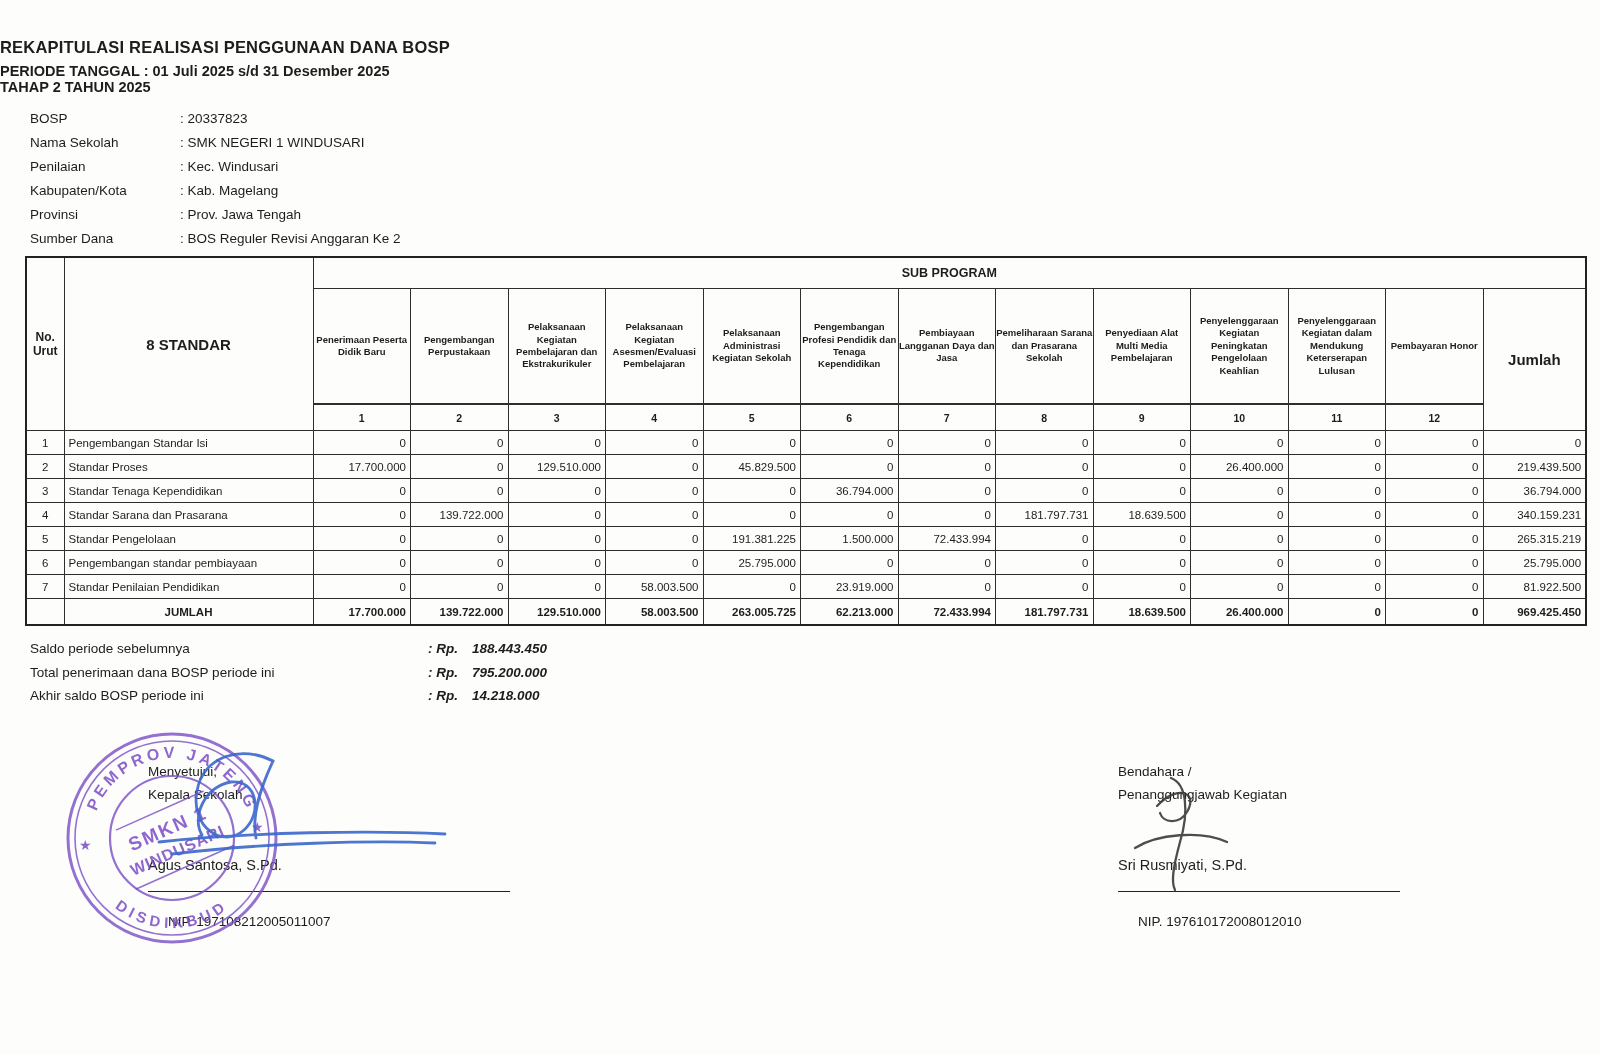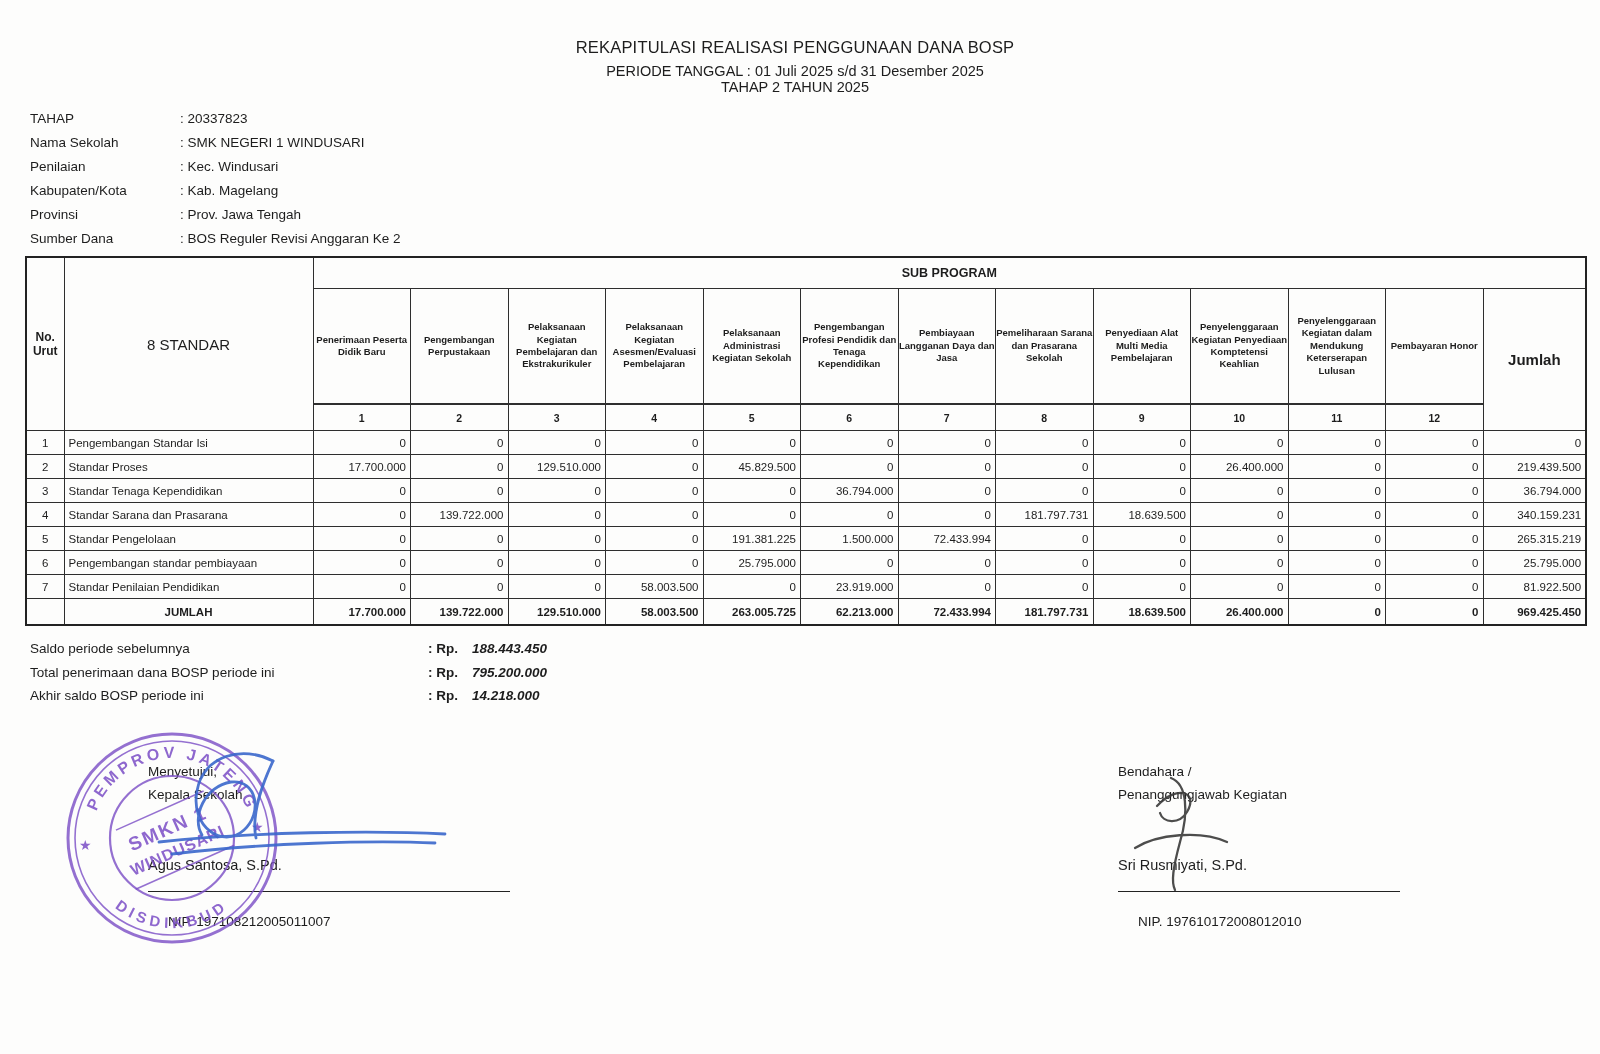--- a/index.html
+++ b/index.html
@@ -1,49 +1,49 @@
 <!DOCTYPE html>
 <html><head>
 <meta charset="utf-8">
 <style>
   html,body{margin:0;padding:0;background:#e8e8e8;}
   .page{position:relative;width:1600px;height:1054px;background:#fdfdfc;overflow:hidden;
         font-family:"Liberation Sans", sans-serif;color:#1d1d1d;}
   
-  .title-block{position:absolute;top:38px;left:0;width:1590px;text-align:center;font-weight:normal;}
+  .title-block{position:absolute;top:38px;left:0;width:1590px;font-weight:bold;}
   .title-l1{font-size:16.5px;letter-spacing:.2px;}
   .title-l2{font-size:14.5px;margin-top:6px;}
   .title-l3{font-size:14.5px;}
   
   .info-block{position:absolute;top:107px;left:30px;font-size:13.5px;}
   .info-row{height:24px;line-height:24px;}
   .info-label{display:inline-block;width:150px;}
   
   .tbl{position:absolute;left:25px;top:256px;width:1560px;border-collapse:collapse;table-layout:fixed;
        border:2px solid #222;}
   .tbl th,.tbl td{border:1px solid #2e2e2e;overflow:hidden;padding:0;}
   .th-nourut{font-size:12px;font-weight:bold;line-height:1.2;}
-  .th-standar{font-size:15px;font-weight:normal;}
+  .th-standar{font-size:15px;font-weight:bold;}
   .th-subprog{height:30px;font-size:12.5px;font-weight:bold;}
   .th-col{height:114px;font-size:9.5px;font-weight:bold;line-height:1.3;padding:2px;vertical-align:middle;
           word-wrap:break-word;}
   .th-jumlah{font-size:15px;font-weight:bold;}
   .th-num{height:25px;font-size:10.5px;font-weight:bold;border-top:2px solid #2e2e2e !important;}
   .tbl tbody tr{height:24px;}
   .tbl tbody td{font-size:11.5px;}
   .td-no{text-align:center;}
   .td-lbl{text-align:left;padding-left:4px !important;}
   .td-val{text-align:right;padding-right:4px !important;}
   .row-total td{font-weight:bold;height:25px;}
   .row-total .td-lbl{text-align:center;padding-left:0 !important;}
   
   .summary{position:absolute;top:637px;left:30px;font-size:13.5px;}
   .sum-row{height:23.5px;line-height:23.5px;}
   .sum-label{display:inline-block;width:398px;}
-  .sum-prefix{display:inline-block;width:44px;font-weight:bold;}
+  .sum-prefix{display:inline-block;width:44px;font-weight:bold;font-style:italic;}
   .sum-amount{font-weight:bold;font-style:italic;}
   
   .sig{position:absolute;font-size:13.5px;}
   .sig-left{left:148px;top:760px;width:362px;}
   .sig-right{left:1118px;top:760px;width:282px;}
   .sig-role{line-height:23px;}
   .sig-name{position:absolute;top:97px;left:0;font-size:14.5px;font-weight:normal;}
   .sig-line{position:absolute;top:131px;left:0;width:100%;border-top:1.6px solid #222;}
   .sig-nip{position:absolute;top:154px;left:0;font-size:13.5px;margin-left:20px;}
   
@@ -57,21 +57,21 @@
 
 <div class="page">
 
   <div class="title-block">
     <div class="title-l1">REKAPITULASI REALISASI PENGGUNAAN DANA BOSP</div>
     <div class="title-l2">PERIODE TANGGAL : 01 Juli 2025 s/d 31 Desember 2025</div>
     <div class="title-l3">TAHAP 2 TAHUN 2025</div>
   </div>
 
   <div class="info-block">
-    <div class="info-row"><span class="info-label">TAHAP</span><span class="info-value">: 20337823</span></div>
+    <div class="info-row"><span class="info-label">BOSP</span><span class="info-value">: 20337823</span></div>
     <div class="info-row"><span class="info-label">Nama Sekolah</span><span class="info-value">: SMK NEGERI 1 WINDUSARI</span></div>
     <div class="info-row"><span class="info-label">Penilaian</span><span class="info-value">: Kec. Windusari</span></div>
     <div class="info-row"><span class="info-label">Kabupaten/Kota</span><span class="info-value">: Kab. Magelang</span></div>
     <div class="info-row"><span class="info-label">Provinsi</span><span class="info-value">: Prov. Jawa Tengah</span></div>
     <div class="info-row"><span class="info-label">Sumber Dana</span><span class="info-value">: BOS Reguler Revisi Anggaran Ke 2</span></div>
   </div>
 
   <table class="tbl">
     <colgroup>
       <col style="width:38px">
@@ -99,21 +99,21 @@
       <tr>
         <th class="th-col">Penerimaan Peserta Didik Baru</th>
         <th class="th-col">Pengembangan Perpustakaan</th>
         <th class="th-col">Pelaksanaan Kegiatan Pembelajaran dan Ekstrakurikuler</th>
         <th class="th-col">Pelaksanaan Kegiatan Asesmen/Evaluasi Pembelajaran</th>
         <th class="th-col">Pelaksanaan Administrasi Kegiatan Sekolah</th>
         <th class="th-col">Pengembangan Profesi Pendidik dan Tenaga Kependidikan</th>
         <th class="th-col">Pembiayaan Langganan Daya dan Jasa</th>
         <th class="th-col">Pemeliharaan Sarana dan Prasarana Sekolah</th>
         <th class="th-col">Penyediaan Alat Multi Media Pembelajaran</th>
-        <th class="th-col">Penyelenggaraan Kegiatan Penyediaan Komptetensi Keahlian</th>
+        <th class="th-col">Penyelenggaraan Kegiatan Peningkatan Pengelolaan Keahlian</th>
         <th class="th-col">Penyelenggaraan Kegiatan dalam Mendukung Keterserapan Lulusan</th>
         <th class="th-col">Pembayaran Honor</th>
         <th class="th-jumlah" rowspan="2">Jumlah</th>
       </tr>
       <tr>
         <th class="th-num">1</th>
         <th class="th-num">2</th>
         <th class="th-num">3</th>
         <th class="th-num">4</th>
         <th class="th-num">5</th>

